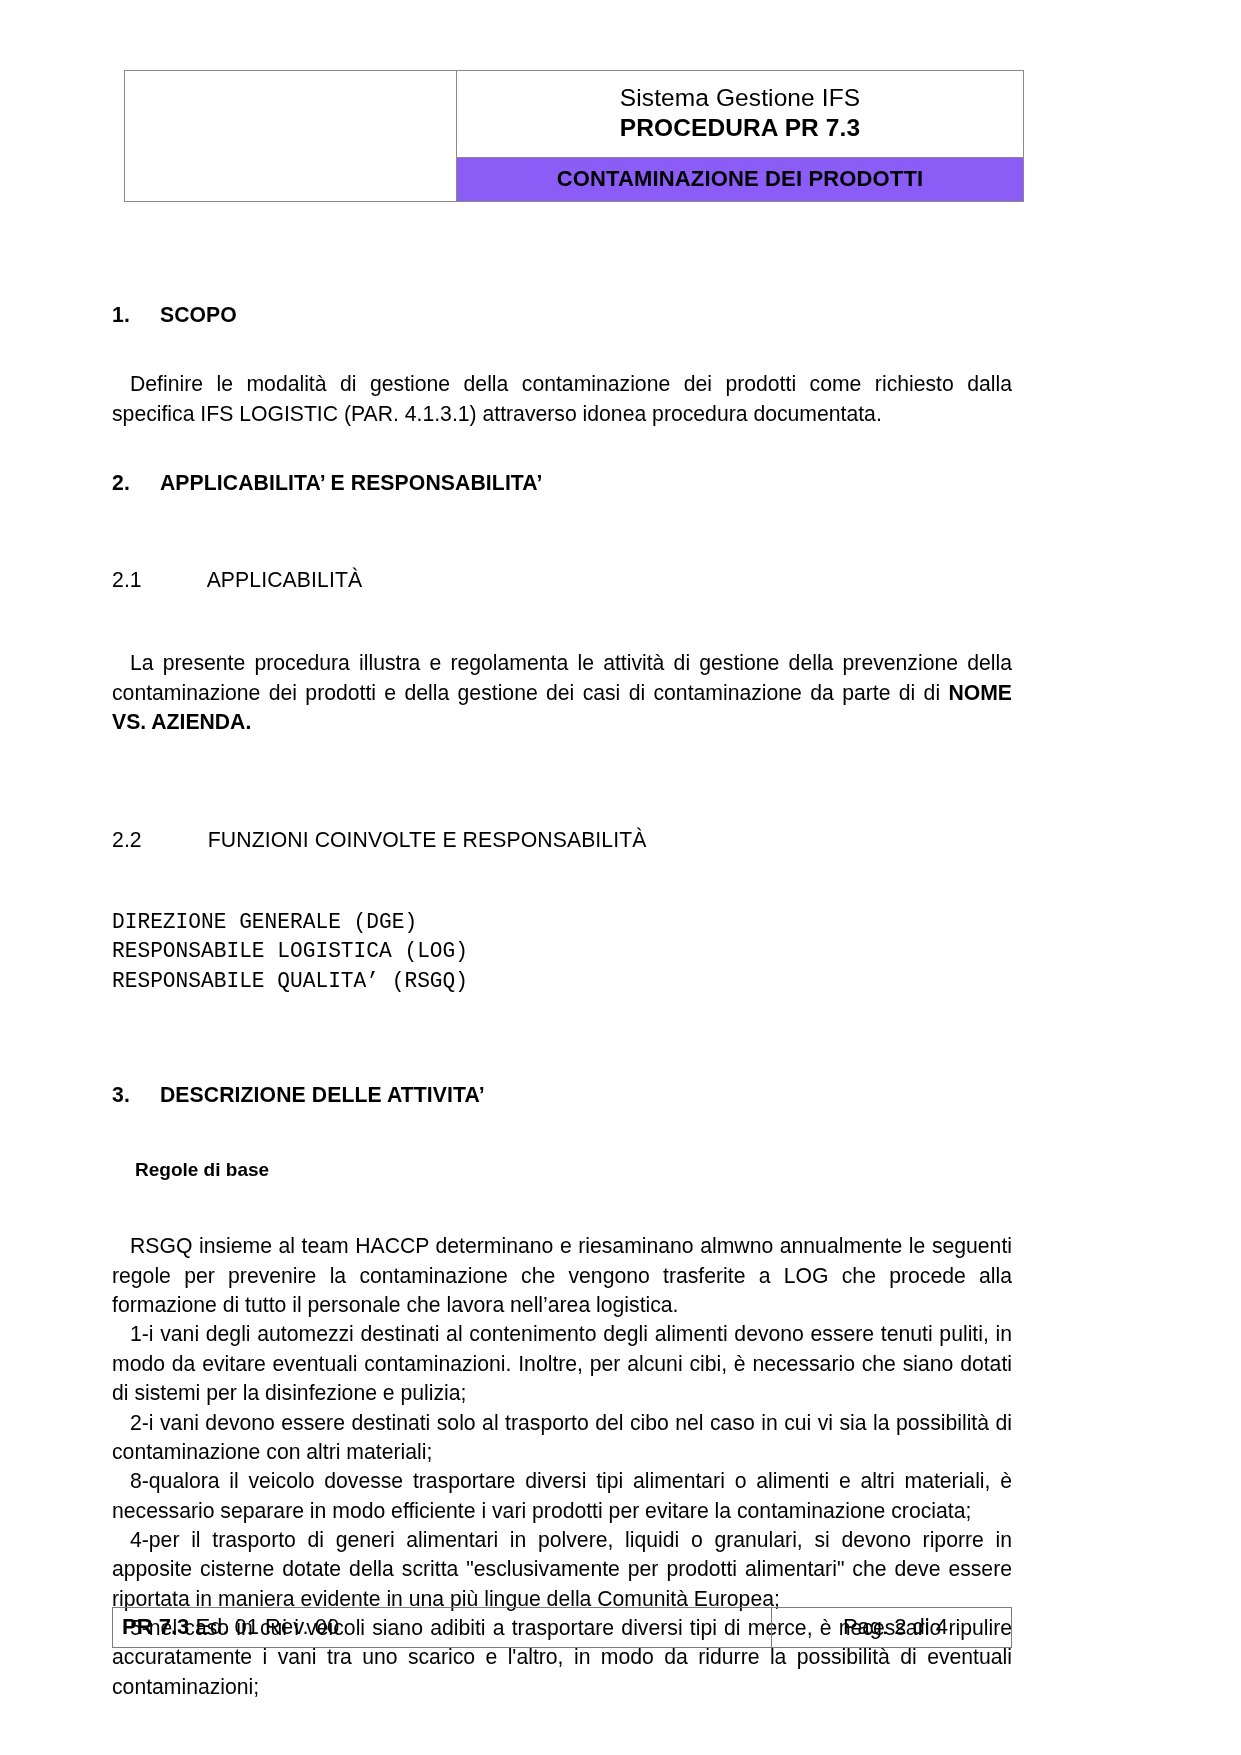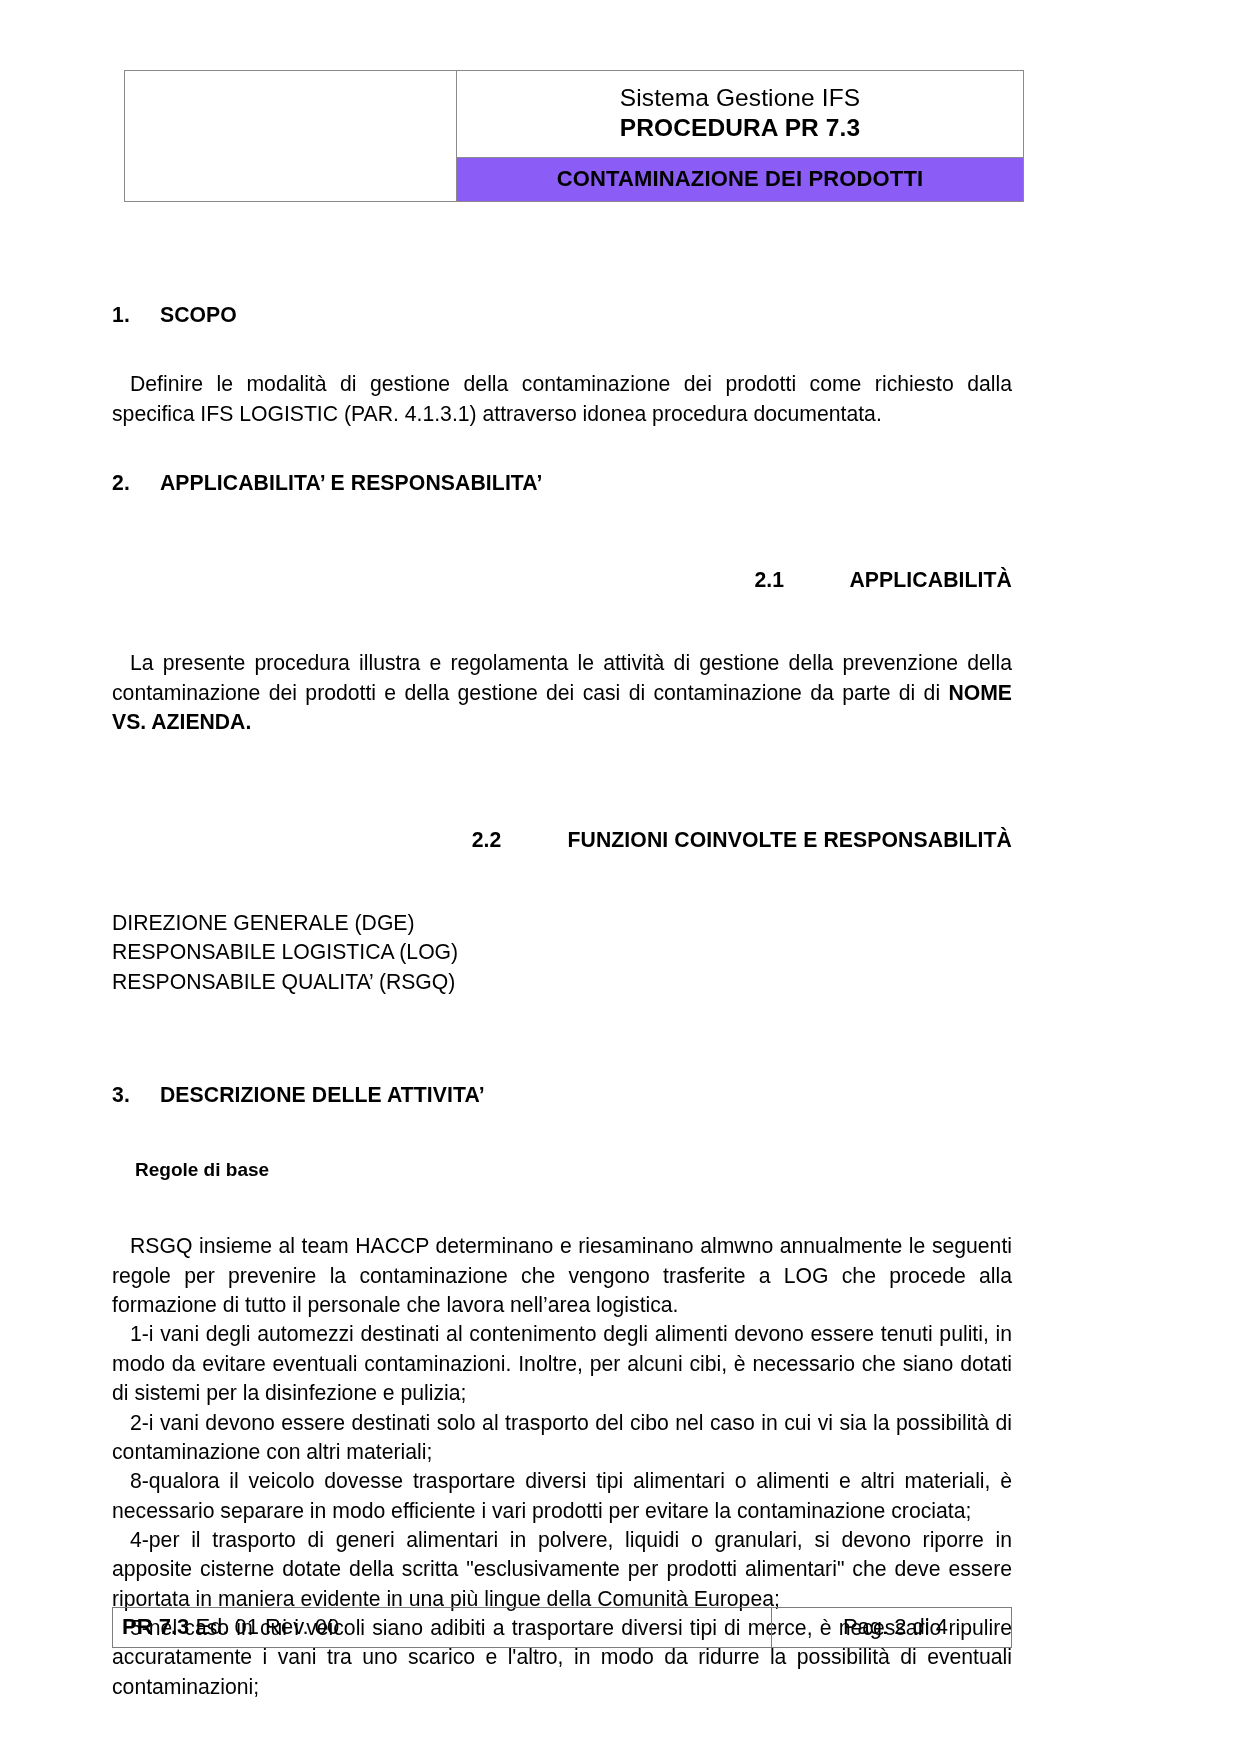--- a/index.html
+++ b/index.html
@@ -84,25 +84,24 @@
 
   h2.sec-head {
     font-size: 21.2px;
     font-weight: bold;
     margin: 0;
     letter-spacing: 0.1px;
     white-space: pre;
   }
   h3.sub-head {
     font-size: 21.2px;
-    font-weight: bold;
+    font-weight: normal;
     margin: 0;
     letter-spacing: 0.1px;
     white-space: pre;
-    text-align: right;
   }
   h4.inline-head {
     font-size: 19px;
     font-weight: bold;
     margin: 8px;
     padding-left: 15px;
   }
 
   p.body {
     margin: 0;
@@ -110,20 +109,21 @@
     text-justify: inter-word;
     font-size: 21.2px;
     line-height: 1.385;
     text-indent: 18px;
   }
   p.plain {
     margin: 0;
     font-size: 21.2px;
     line-height: 1.385;
     text-align: left;
+    font-family: Liberation Mono, monospace;
   }
   b.strong { font-weight: bold; }
 
   .rule-item {
     margin: 0;
     text-align: justify;
     text-justify: inter-word;
     font-size: 21.2px;
     line-height: 1.385;
     text-indent: 18px;

